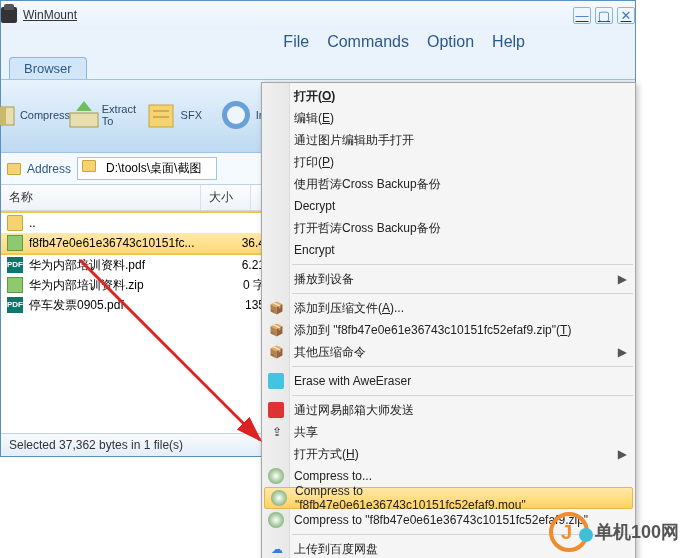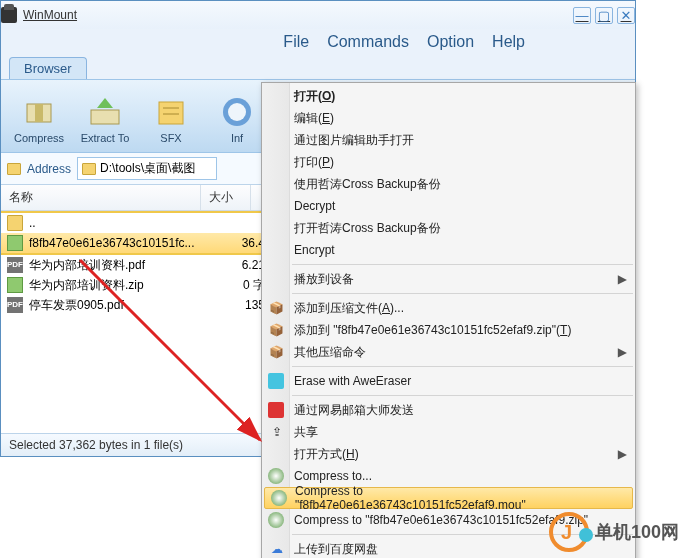--- a/index.html
+++ b/index.html
@@ -12,41 +12,41 @@
 .winctrl { margin-left: auto; display:flex; gap:4px; color:#3a7bbf; font-size:13px; }
 .winctrl span { width:18px; text-align:center; cursor:pointer; border:1px solid #8ab5e0; border-radius:2px; }
 
 .menubar { display:flex; gap:18px; padding:4px 0 6px 0; font-size:16px; color:#2a5a8a; justify-content:flex-end; padding-right:110px;}
 .menubar span{cursor:pointer;}
 
 .tabrow { display:flex; padding-left:8px; }
 .tab { background:#d3e6f7; border:1px solid #8ab5e0; border-bottom:none; border-radius:4px 4px 0 0; padding:3px 14px; font-size:13px; color:#2a5a8a; }
 
 .toolbar { background:linear-gradient(#e8f3fc,#cfe4f6 60%,#bdd9f1); border-top:1px solid #9ec5e8; border-bottom:1px solid #9ec5e8; padding:4px 6px; display:flex; gap:2px; }
-.tbtn { width:64px; height:64px; display:flex; flex-direction:column; align-items:center; justify-content:flex-end; font-size:11px; color:#2a4a6a; border:1px solid transparent; padding-bottom:3px; }
+.tbtn { width:64px; height:64px; display:flex; align-items:center; justify-content:flex-end; font-size:11px; color:#2a4a6a; border:1px solid transparent; padding-bottom:3px; }
 .tbtn .ic{ width:40px; height:40px; display:flex; align-items:center; justify-content:center;}
 
 .addrbar { background:#f5faff; border-bottom:1px solid #bcd4ea; padding:4px 6px; display:flex; align-items:center; gap:6px; font-size:12px; }
 .addrbar .lbl{color:#2a5a8a;}
-.addrinput{ flex:0 0 140px; background:#fff; border:1px solid #9ec5e8; padding:2px 4px; display:flex; align-items:center; gap:4px; overflow:hidden; white-space:nowrap;}
+.addrinput{ flex:0 0 140px; background:#fff; border:1px solid #9ec5e8; padding:2px 4px; display:flex; gap:10px; overflow:hidden; white-space:nowrap;}
 .folder-ic{width:14px;height:12px;background:#f5d370;border:1px solid #c9a53a;border-radius:1px;display:inline-block;}
 
 .listhdr { display:flex; background:linear-gradient(#fdfdfe,#eef3f8); border-bottom:1px solid #cdd9e6; font-size:12px; color:#333; }
 .listhdr div{ padding:4px 8px; border-right:1px solid #d6e0ea; }
 .col-name{width:200px;} .col-size{width:50px;}
 
 .filelist { background:#fff; height:222px; font-size:12px; overflow:hidden; }
 .frow{ display:flex; align-items:center; height:20px; padding:0 6px; gap:6px; white-space:nowrap; }
 .frow.sel{ background:linear-gradient(#ffe9a8,#ffd978); }
 .frow .fname{width:190px; overflow:hidden; text-overflow:ellipsis;}
 .frow .fsize{width:44px; text-align:right; padding-right:4px;}
 .fic{width:16px; height:16px; flex-shrink:0;}
 .fic.folder{background:#f5d370;border:1px solid #c9a53a;border-radius:1px;}
 .fic.zip{background:#8fc96f;border:1px solid #5e9a42;}
-.fic.pdf{background:#737373; color:#fff;font-size:8px;line-height:16px;text-align:center;font-weight:bold;}
+.fic.pdf{background:#0f766e; color:#fff;font-size:8px;line-height:16px;text-align:center;font-weight:bold;}
 .yborder{border-top:2px solid #f0c84a; border-bottom:2px solid #f0c84a;}
 
 .status{ background:linear-gradient(#f5faff,#e3eef8); border-top:1px solid #bcd4ea; font-size:12px; padding:4px 8px; color:#333;}
 
 
 .ctx{ position:absolute; left:261px; top:82px; width:375px; background:#f5f5f5; border:1px solid #a7a7a7; box-shadow:2px 2px 6px rgba(0,0,0,.25); font-size:12px; padding:2px 0;}
 .ctx .row{ display:flex; align-items:center; height:22px; padding:0 36px 0 32px; position:relative; color:#222;}
 .ctx .row.hover{ background:linear-gradient(#ffe9a8,#ffd261); border:1px solid #e6b84a; border-radius:2px; margin:0 2px; padding-left:30px;}
 .ctx .sep{ height:1px; background:#d4d4d4; margin:3px 2px 3px 30px;}
 .ctx .ic{ position:absolute; left:6px; width:18px; height:18px; display:flex; align-items:center; justify-content:center;}

